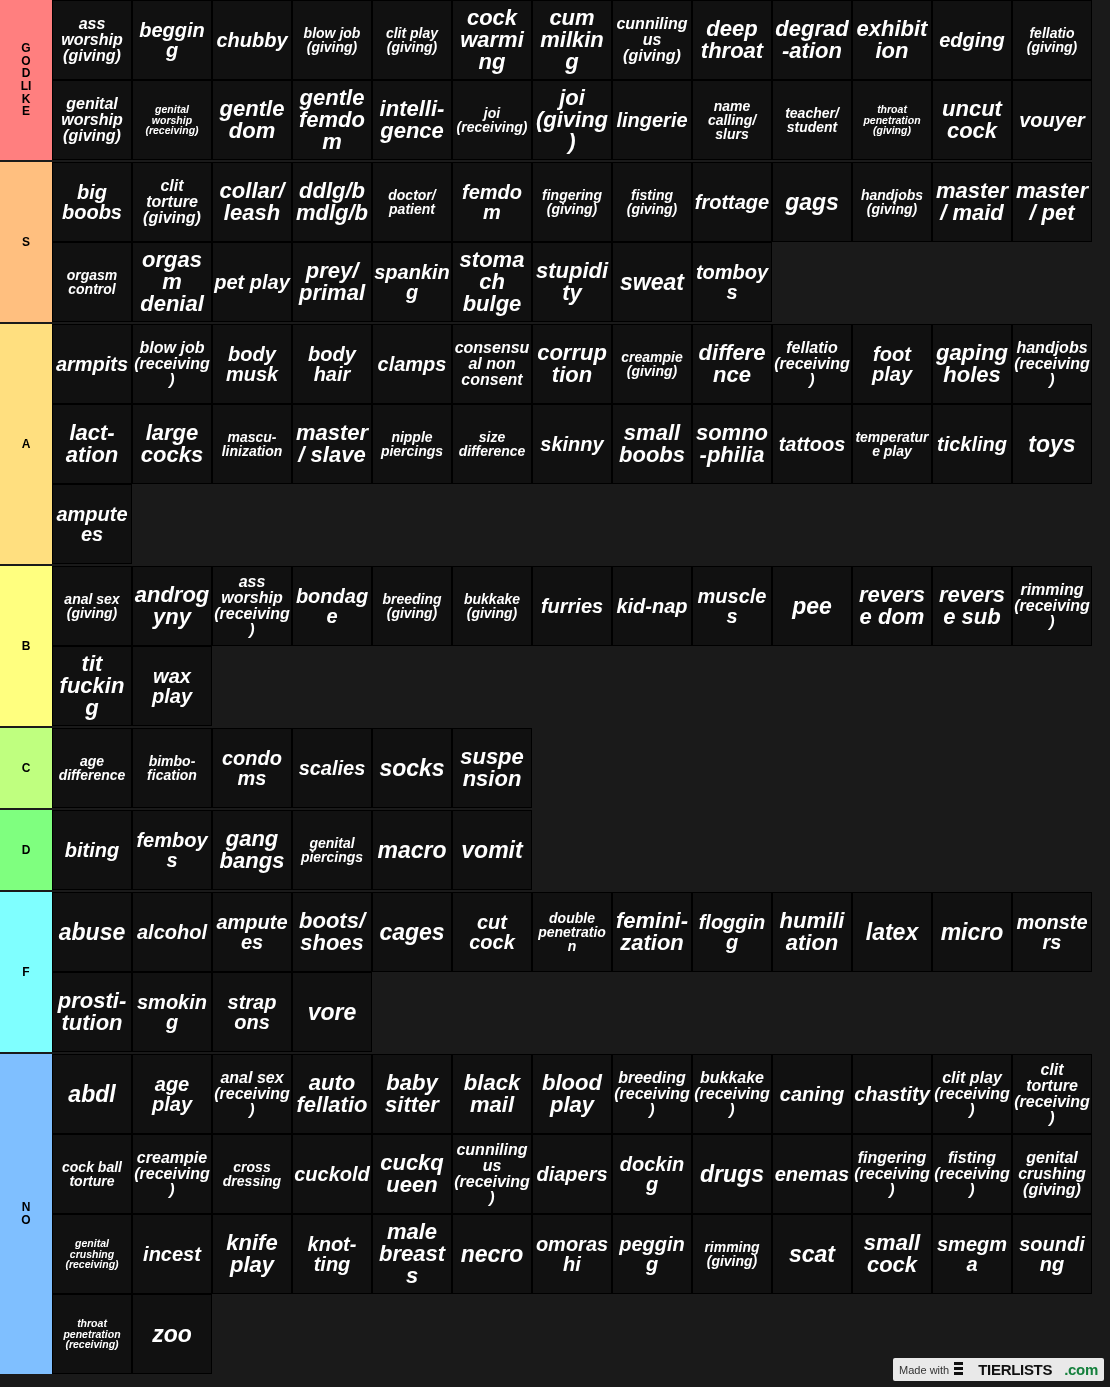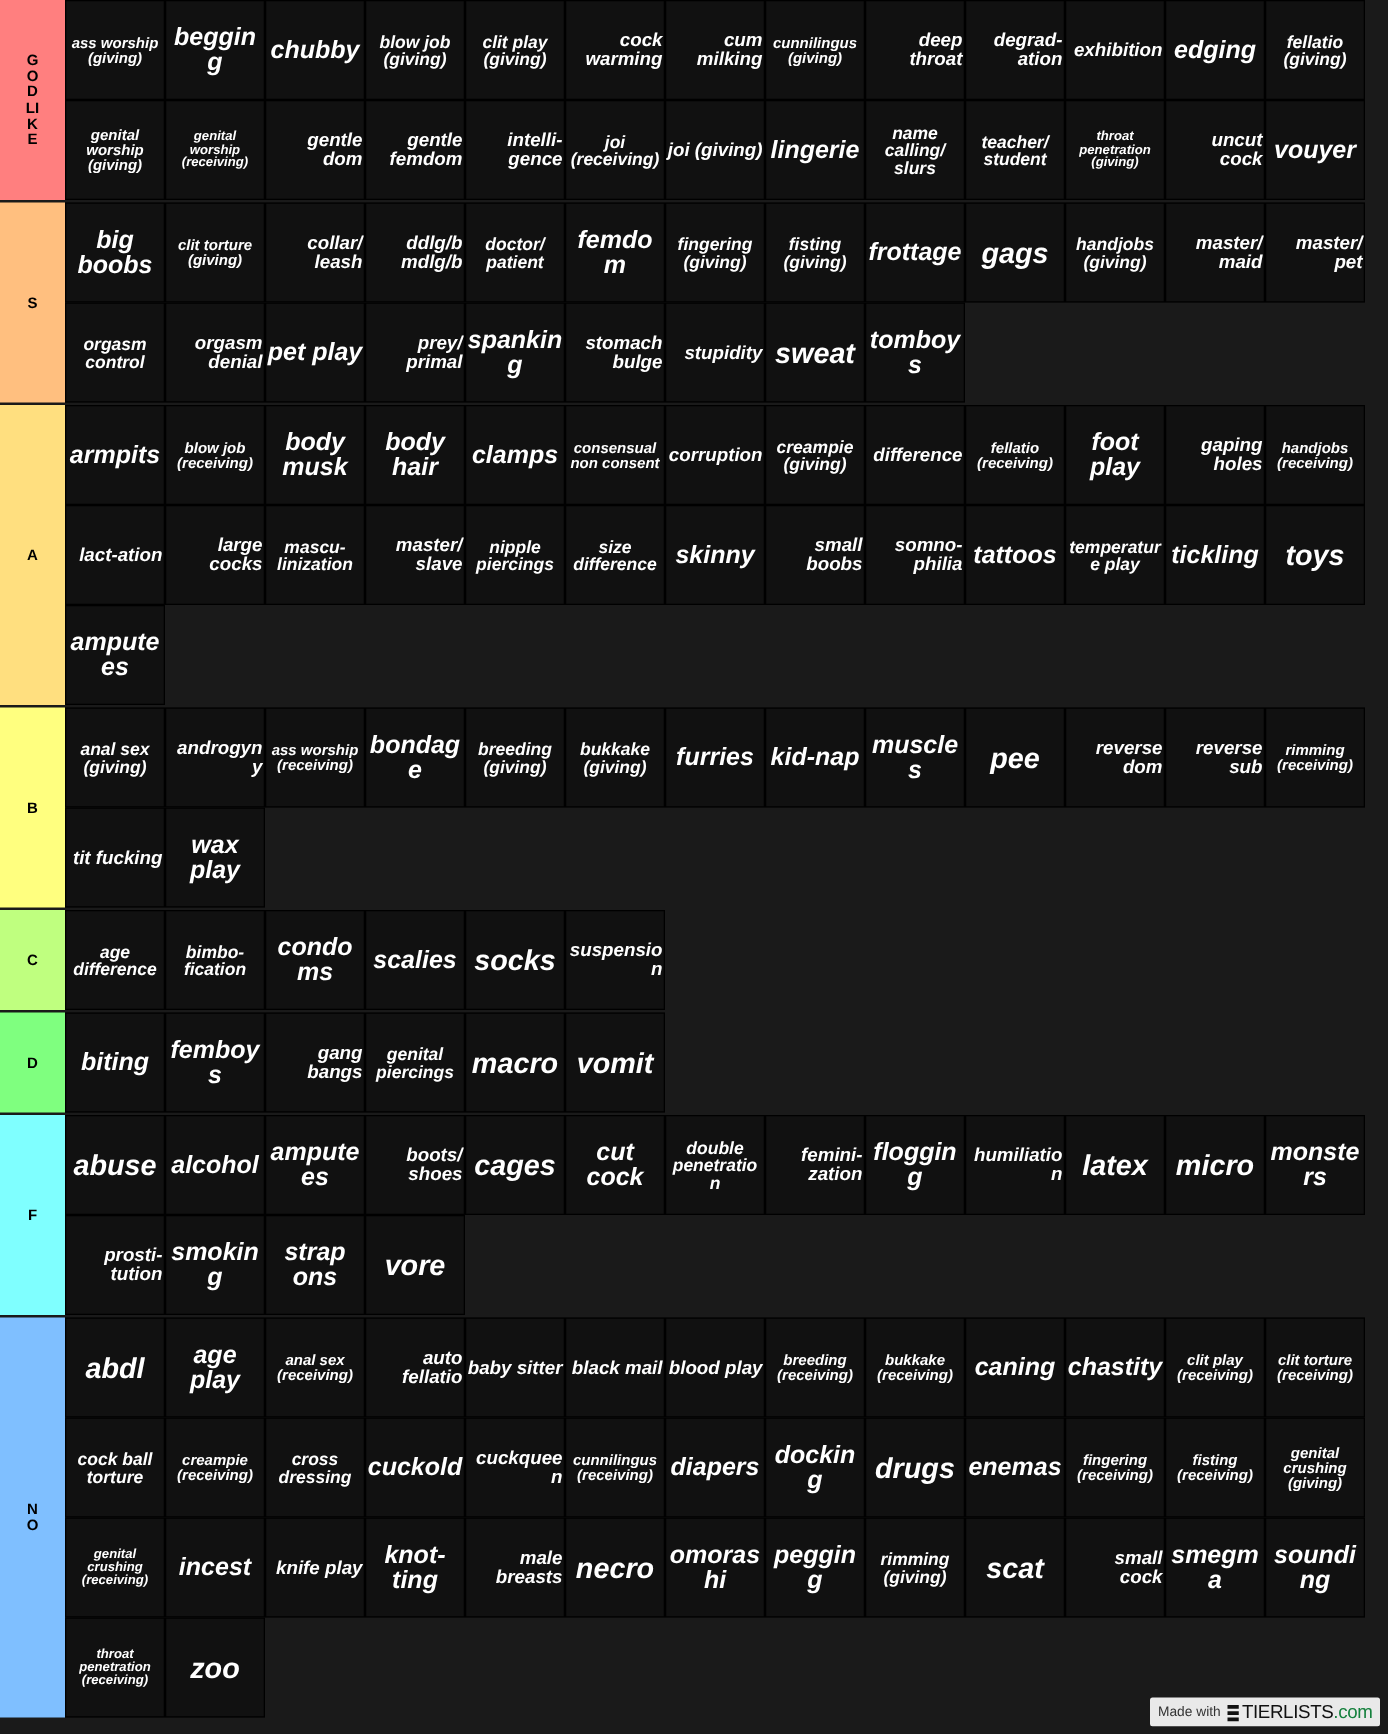--- a/index.html
+++ b/index.html
@@ -63,23 +63,23 @@
     line-height: 1.0;
     padding: 1px;
     overflow: hidden;
     word-break: break-word;
     hyphens: none;
   }
   .item span { display: block; width: 100%; }
   
   .fs-xl { font-size: 23px; }
   .fs-lg { font-size: 20px; }
-  .fs-md { font-size: 15px; text-align: right; }
+  .fs-md { font-size: 22px; }
   .fs-sm { font-size: 14px; }
-  .fs-xs { font-size: 12px; }
+  .fs-xs { font-size: 16px; }
   .fs-xxs { font-size: 10.5px; }
 
   .watermark {
     position: absolute;
     right: 6px;
     bottom: 6px;
     display: flex;
     align-items: center;
     background: #e9e9e9;
     padding: 3px 6px;
@@ -89,25 +89,26 @@
     font-family: "Liberation Sans", sans-serif;
     margin-top: 44px;
   }
   .watermark .made {
     color: #333;
     font-size: 11px;
     margin-right: 5px;
   }
   .wm-logo {
     display: inline-flex;
-    align-items: flex-end;
-    font-weight: normal;
+    align-items: flex-start;
+    font-weight: bold;
     font-size: 15px;
     color: #111;
     letter-spacing: -0.3px;
+    gap: 12px;
   }
   .wm-bars {
     display: inline-flex;
     flex-direction: column;
     justify-content: center;
     margin-right: 3px;
   }
   .wm-bars i {
     display: block;
     width: 9px;

